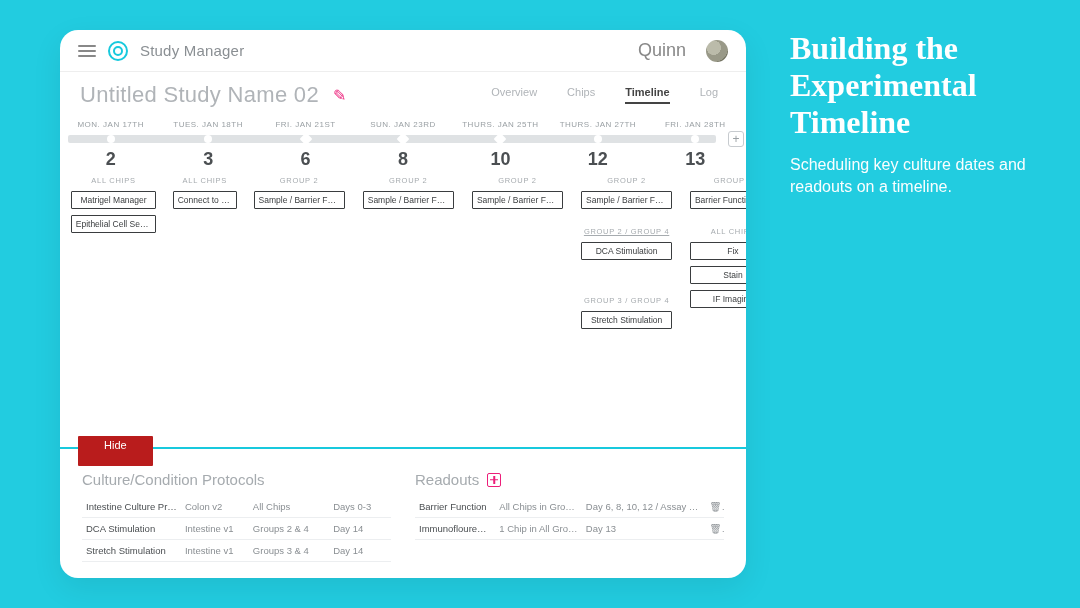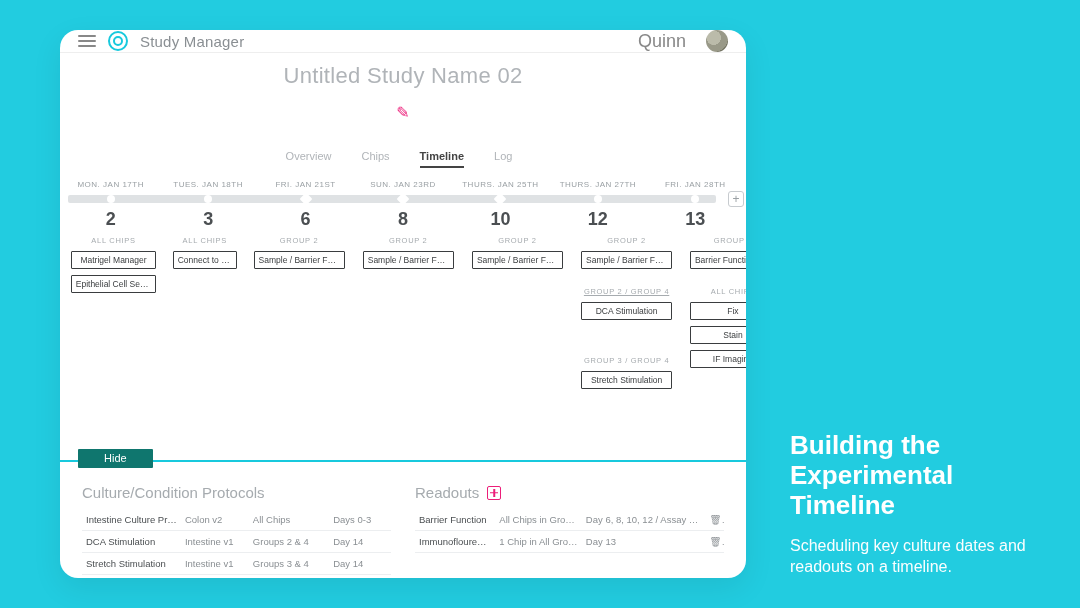--- a/index.html
+++ b/index.html
@@ -10,33 +10,33 @@
     display: flex;
     align-items: stretch;
     overflow: hidden;
   }
   .stage {
     display: flex;
     width: 100%;
     height: 100%;
     padding: 30px 50px 30px 60px;
     gap: 44px;
-    align-items: flex-end;
+    align-items: flex-start;
   }
 
   
   .caption {
     flex: 0 0 240px;
     color: #fff;
     display: flex;
     flex-direction: column;
     justify-content: center;
     gap: 14px;
   }
-  .caption h1 { font-size: 26px; font-weight: 600; line-height: 1.15; }
+  .caption h1 { font-size: 32px; font-weight: 600; line-height: 1.15; font-family: Liberation Serif, serif; }
   .caption p  { font-size: 16px; font-weight: 400; line-height: 1.35; opacity: .98; }
 
   
   .window {
     flex: 1 1 auto;
     height: 548px;
     background: #fff;
     border-radius: 18px;
     box-shadow: 0 10px 30px rgba(0,0,0,.08);
     overflow: hidden;
@@ -72,21 +72,20 @@
   .avatar {
     width: 22px; height: 22px; border-radius: 50%;
     background: radial-gradient(circle at 35% 35%, #bba 0 35%, #998 36% 70%, #776 71% 100%);
   }
 
   
   .titlerow {
     display: flex; align-items: center;
     padding: 10px 20px 6px 20px;
     gap: 14px;
-    flex-direction: column;
   }
   .studytitle { color: #b0b4b8; font-size: 22px; font-weight: 400; letter-spacing: .3px; }
   .pencil { color: #ec1e79; font-size: 16px; }
   .titlerow-spacer { flex:1; }
   .tabs { display: flex; gap: 30px; font-size: 11px; padding-right: 8px;}
   .tab { color: #b0b4b8; padding-bottom: 4px; cursor: pointer; }
   .tab.active { color: #444; font-weight: 600; border-bottom: 2px solid #444; }
 
   
   .timeline-wrapper { position: relative; padding: 0 4px; }
@@ -139,22 +138,22 @@
     overflow: hidden;
     text-overflow: ellipsis;
     border-radius: 1px;
     background:#fff;
   }
 
   
   .divider-area { position: relative; }
   .hide-pill {
     position:absolute; top:-11px; left:18px;
-    background:#0f766e; color:#fff;
-    padding: 3px 26px 4px;
+    background:#b91c1c; color:#fff;
+    padding: 3px 26px 15px;
     font-size: 11px;
     border-radius: 1px;
   }
   .hline { height:2px; background:#18c9dd; }
   .bottom {
     display:flex; gap: 24px;
     padding: 14px 22px 16px;
     flex: 0 0 auto;
     margin-top: 8px;
   }

